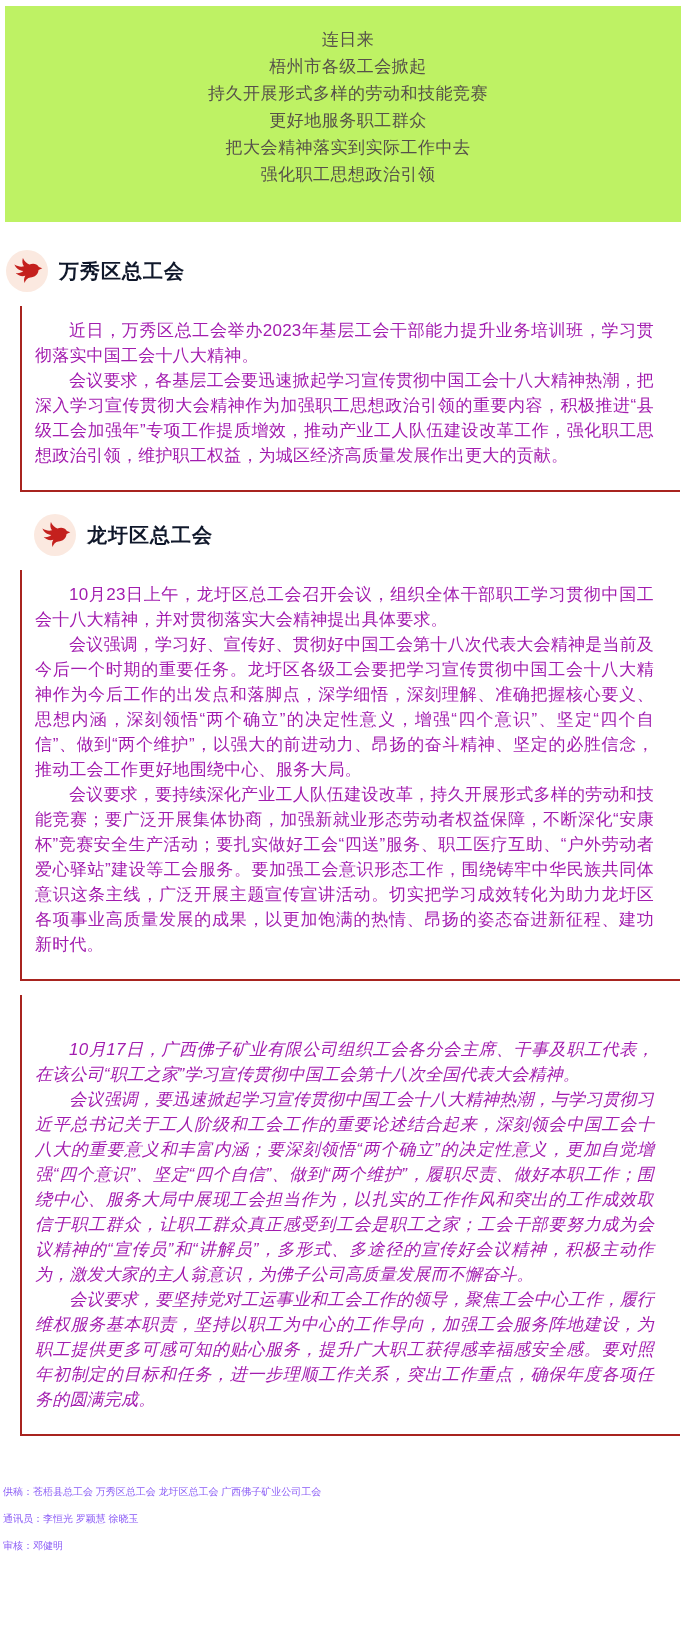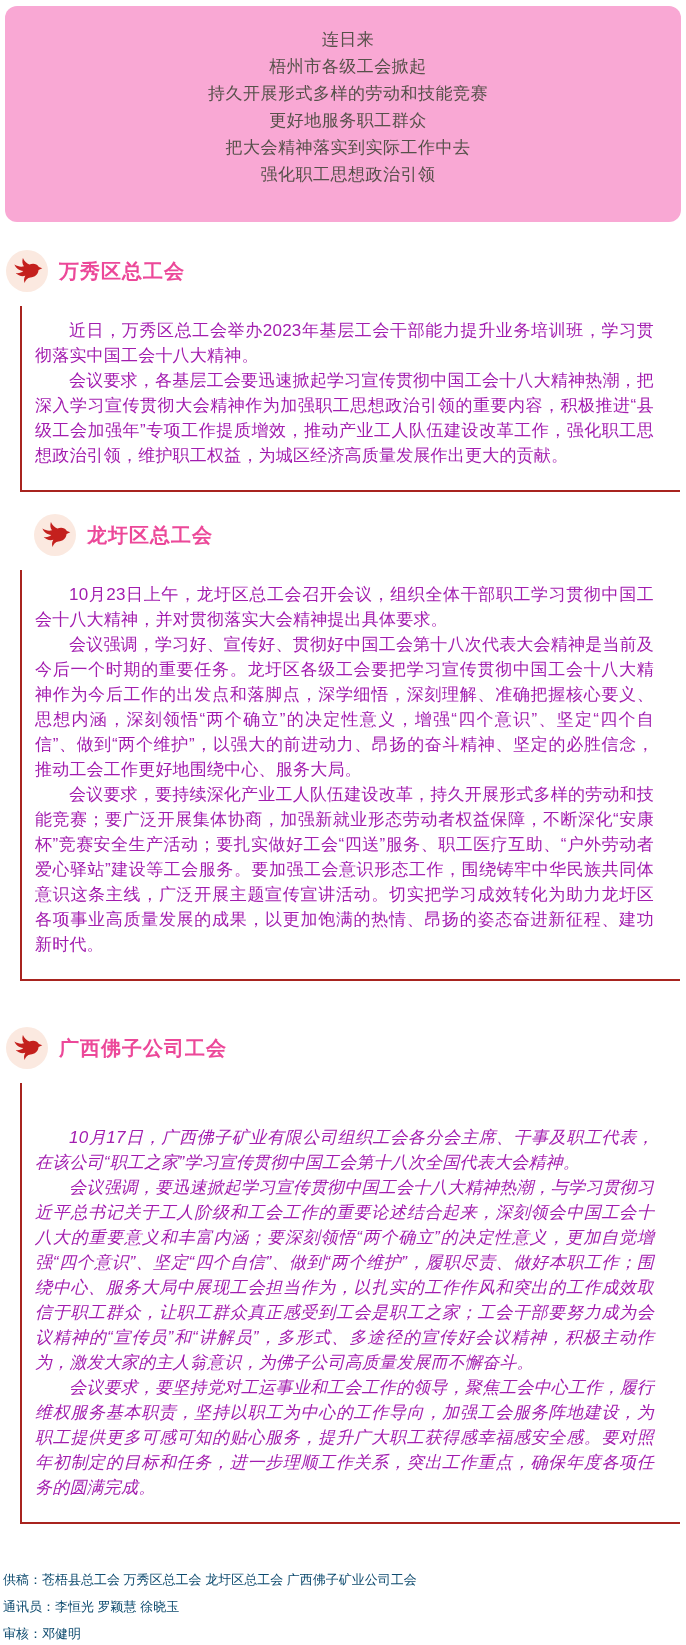--- a/index.html
+++ b/index.html
@@ -7,24 +7,23 @@
     width:686px;
     background:#ffffff;
     font-family:"Liberation Sans", sans-serif;
     -webkit-font-smoothing:antialiased;
   }
   .page{width:686px;}
 
   
   .banner{
     margin:6px 5px 0 5px;
-    background:#f9a8d4;
+    background:#bef264;
     padding:20px 0 34px 10px;
     text-align:center;
-    border-radius:12px;
   }
   .banner-line{
     font-size:17px;
     line-height:27px;
     color:#56504a;
     letter-spacing:0.5px;
   }
 
   
   .section-header{
@@ -40,21 +39,21 @@
     border-radius:50%;
     background:#fbe9e0;
     display:flex;align-items:center;justify-content:center;
     flex:0 0 42px;
   }
   .dove-badge svg{width:34px;height:34px;display:block;}
   .section-title{
     margin-left:11px;
     font-size:20px;
     font-weight:bold;
-    color:#ec4899;
+    color:#0f172a;
     letter-spacing:1px;
   }
 
   
   .section-body{
     margin:14px 6px 0 20px;
     border-left:2px solid #a8241f;
     border-bottom:2px solid #a8241f;
     padding:12px 26px 22px 13px;
     box-sizing:border-box;
@@ -68,23 +67,23 @@
     text-indent:2em;
     text-align:justify;
     letter-spacing:0.2px;
   }
 
   
   .footer{
     margin:42px 0 14px 3px;
   }
   .footer-line{
-    font-size:13px;
+    font-size:10px;
     line-height:27px;
-    color:#0c4a6e;
+    color:#8b5cf6;
   }
 </style>
 </head>
 <body>
 
 <div class="page">
 
   <div class="banner">
     <div class="banner-line">连日来</div>
     <div class="banner-line">梧州市各级工会掀起</div>
@@ -114,28 +113,20 @@
       </svg>
     </span>
     <span class="section-title">龙圩区总工会</span>
   </div>
   <div class="section-body">
     <p>10月23日上午，龙圩区总工会召开会议，组织全体干部职工学习贯彻中国工会十八大精神，并对贯彻落实大会精神提出具体要求。</p>
     <p>会议强调，学习好、宣传好、贯彻好中国工会第十八次代表大会精神是当前及今后一个时期的重要任务。龙圩区各级工会要把学习宣传贯彻中国工会十八大精神作为今后工作的出发点和落脚点，深学细悟，深刻理解、准确把握核心要义、思想内涵，深刻领悟“两个确立”的决定性意义，增强“四个意识”、坚定“四个自信”、做到“两个维护”，以强大的前进动力、昂扬的奋斗精神、坚定的必胜信念，推动工会工作更好地围绕中心、服务大局。</p>
     <p>会议要求，要持续深化产业工人队伍建设改革，持久开展形式多样的劳动和技能竞赛；要广泛开展集体协商，加强新就业形态劳动者权益保障，不断深化“安康杯”竞赛安全生产活动；要扎实做好工会“四送”服务、职工医疗互助、“户外劳动者爱心驿站”建设等工会服务。要加强工会意识形态工作，围绕铸牢中华民族共同体意识这条主线，广泛开展主题宣传宣讲活动。切实把学习成效转化为助力龙圩区各项事业高质量发展的成果，以更加饱满的热情、昂扬的姿态奋进新征程、建功新时代。</p>
   </div>
 
-  <div class="section-header s3">
-    <span class="dove-badge">
-      <svg viewBox="0 0 100 100" aria-hidden="true">
-        <path fill="#c4201d" d="M85 38 L95 42 L84 47 C83 60 73 68 60 69 C52 70 45 77 43 85 C40 78 41 70 45 64 C35 67 24 64 17 56 C27 57 34 55 39 50 C27 49 17 42 13 31 C23 37 33 39 41 36 C36 30 35 21 38 12 C42 21 49 29 57 31 C67 26 79 28 85 38 Z"></path>
-      </svg>
-    </span>
-    <span class="section-title">广西佛子公司工会</span>
-  </div>
   <div class="section-body deep-top">
     <p>10月17日，广西佛子矿业有限公司组织工会各分会主席、干事及职工代表，在该公司“职工之家”学习宣传贯彻中国工会第十八次全国代表大会精神。</p>
     <p>会议强调，要迅速掀起学习宣传贯彻中国工会十八大精神热潮，与学习贯彻习近平总书记关于工人阶级和工会工作的重要论述结合起来，深刻领会中国工会十八大的重要意义和丰富内涵；要深刻领悟“两个确立”的决定性意义，更加自觉增强“四个意识”、坚定“四个自信”、做到“两个维护”，履职尽责、做好本职工作；围绕中心、服务大局中展现工会担当作为，以扎实的工作作风和突出的工作成效取信于职工群众，让职工群众真正感受到工会是职工之家；工会干部要努力成为会议精神的“宣传员”和“讲解员”，多形式、多途径的宣传好会议精神，积极主动作为，激发大家的主人翁意识，为佛子公司高质量发展而不懈奋斗。</p>
     <p>会议要求，要坚持党对工运事业和工会工作的领导，聚焦工会中心工作，履行维权服务基本职责，坚持以职工为中心的工作导向，加强工会服务阵地建设，为职工提供更多可感可知的贴心服务，提升广大职工获得感幸福感安全感。要对照年初制定的目标和任务，进一步理顺工作关系，突出工作重点，确保年度各项任务的圆满完成。</p>
   </div>
 
   <div class="footer">
     <div class="footer-line">供稿：苍梧县总工会  万秀区总工会  龙圩区总工会 广西佛子矿业公司工会</div>
     <div class="footer-line">通讯员：李恒光  罗颖慧  徐晓玉</div>
     <div class="footer-line">审核：邓健明</div>

